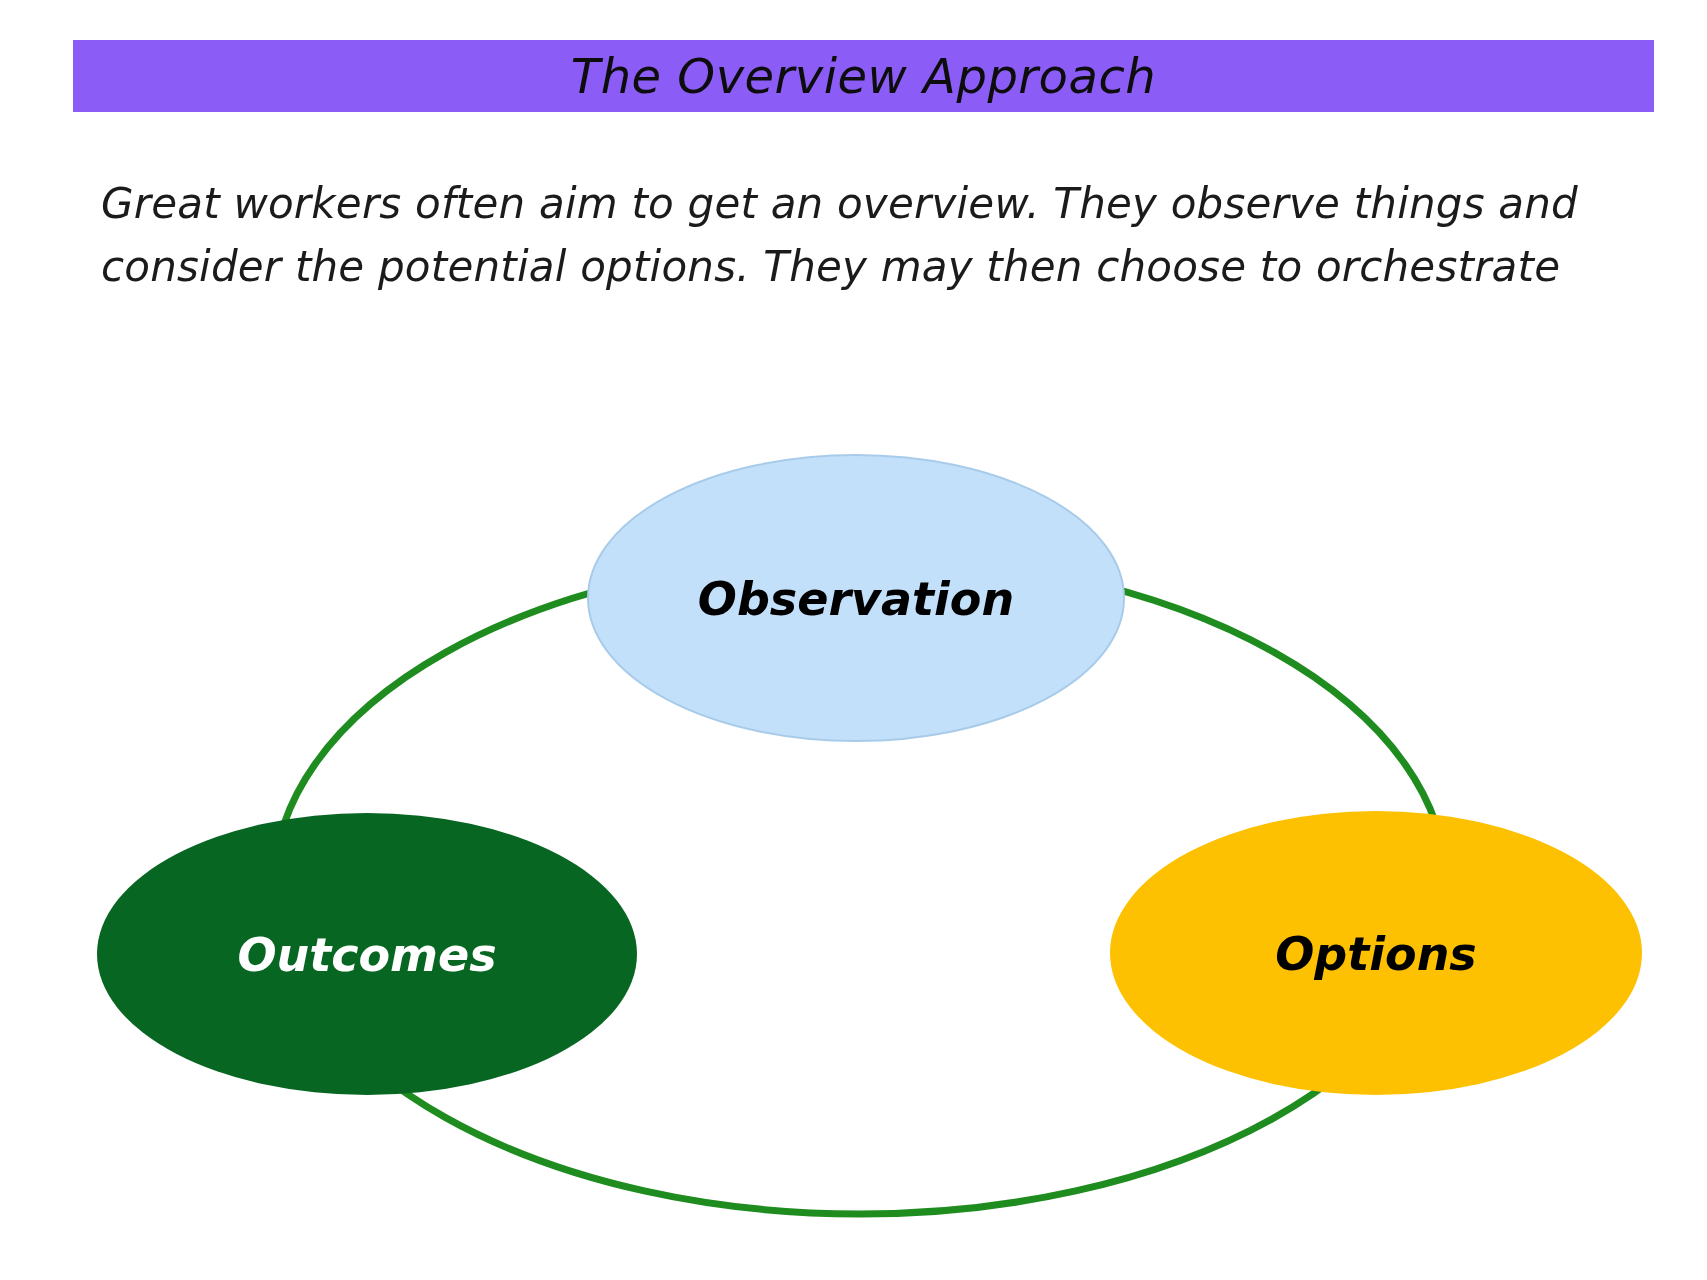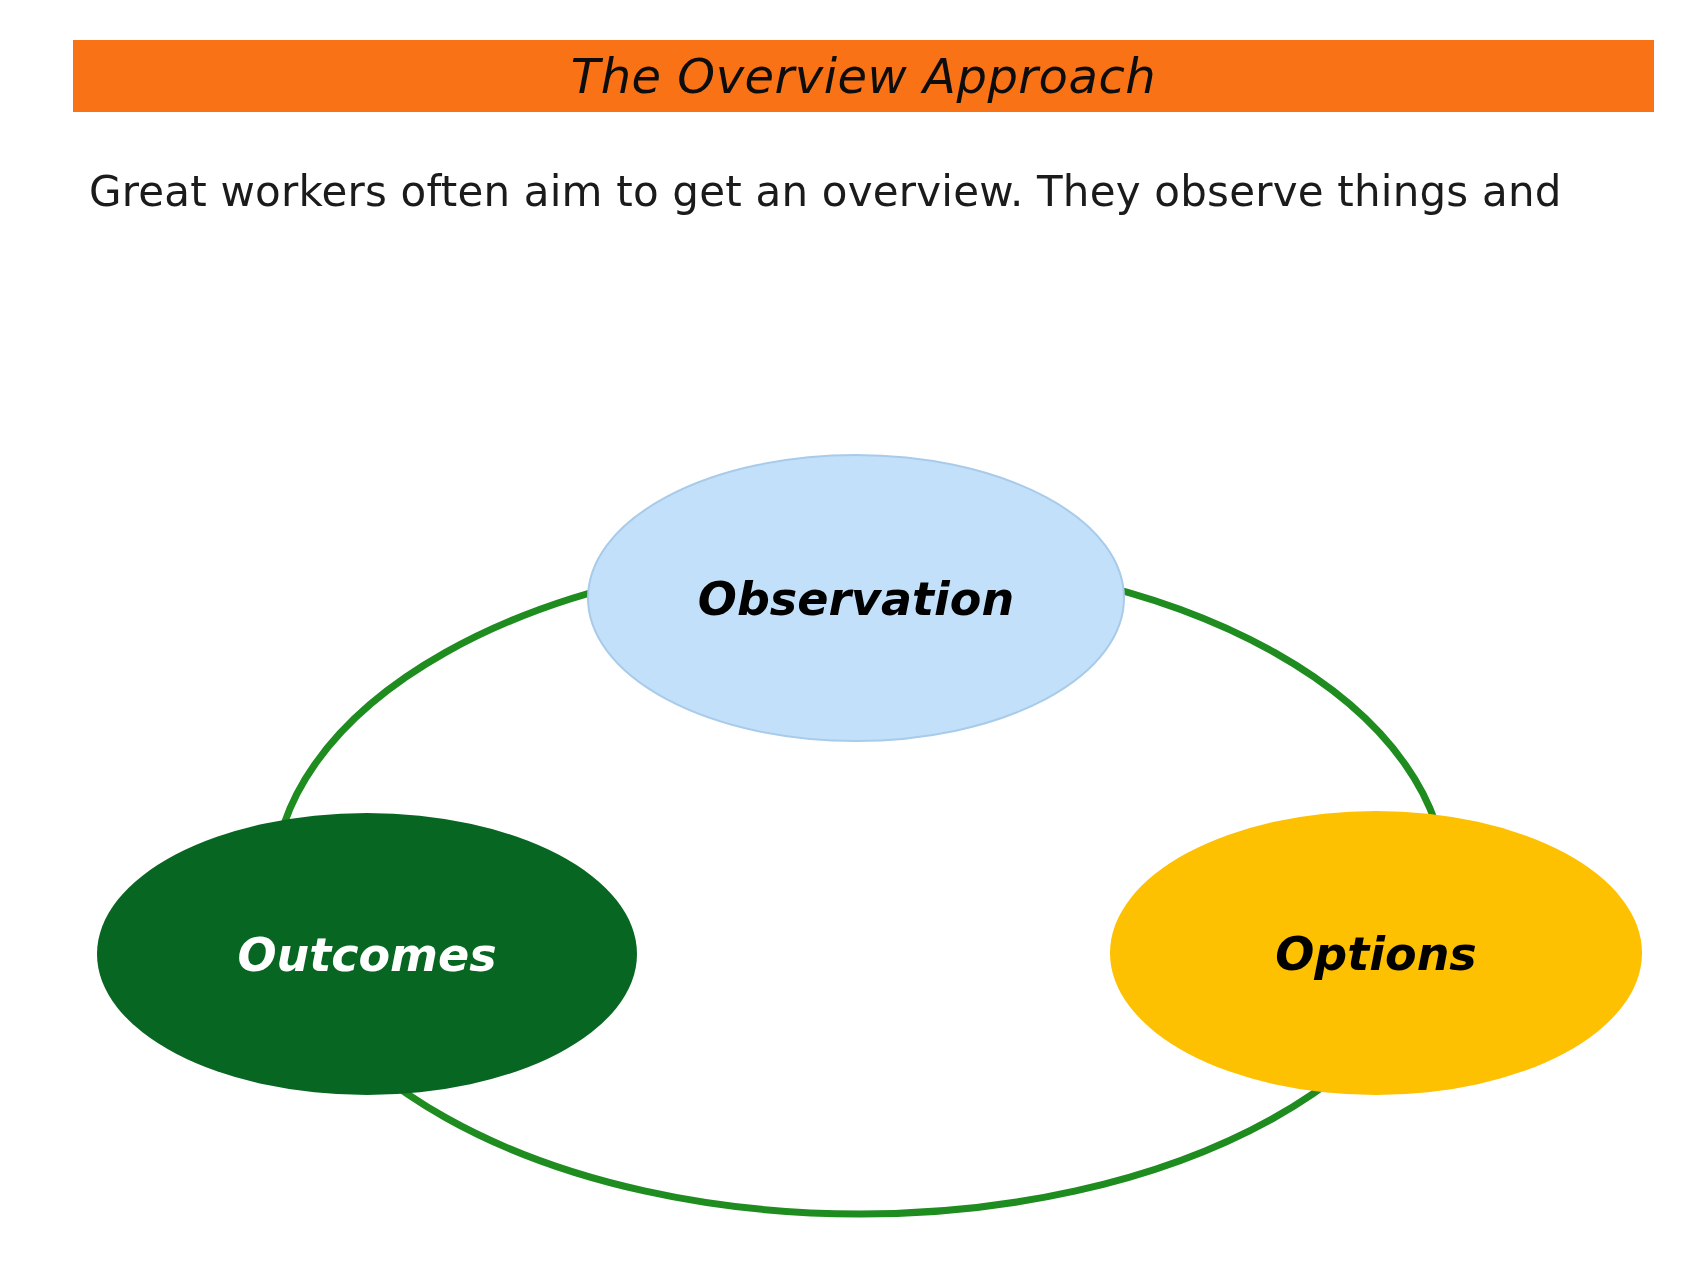--- a/index.html
+++ b/index.html
@@ -13,39 +13,40 @@
     position: relative;
     overflow: hidden;
     font-family: "DejaVu Sans", "Liberation Sans", sans-serif;
   }
   .banner {
     position: absolute;
     left: 73px;
     top: 40px;
     width: 1581px;
     height: 72px;
-    background: #f97316;
+    background: #8b5cf6;
     display: flex;
     align-items: center;
     justify-content: center;
   }
   .banner h1 {
     margin: 0;
     font-size: 48px;
     font-weight: normal;
     font-style: italic;
     color: #0d0d0d;
     letter-spacing: 0.5px;
   }
   .intro {
     position: absolute;
     left: 85px;
     top: 156px;
-    margin: 4px;
+    margin: 16px;
     font-size: 42px;
+    font-style: italic;
     color: #1b1b1b;
     line-height: 63px;
     white-space: nowrap;
     letter-spacing: 0.2px;
   }
   .intro .line {
     display: block;
   }
   svg.diagram {
     position: absolute;
@@ -66,20 +67,21 @@
 <body>
 
 <div class="page">
 
   <header class="banner" title="The Overview Approach">
     <h1>The Overview Approach</h1>
   </header>
 
   <p class="intro">
     <span class="line">Great workers often aim to get an overview. They observe things and</span>
+    <span class="line">consider the potential options. They may then choose to orchestrate</span>
   </p>
 
   <svg class="diagram" viewBox="0 0 1707 1280" xmlns="http://www.w3.org/2000/svg">
 
     <ellipse cx="860" cy="885" rx="586" ry="329" fill="none" stroke-width="7" stroke="#1E8C1E"></ellipse>
 
     <g>
       <ellipse cx="856" cy="598" rx="268" ry="143" stroke="#A8CBEA" stroke-width="2" fill="#C3E0FA"></ellipse>
       <text class="node-label" x="856" y="615" fill="#000000">Observation</text>
     </g>

